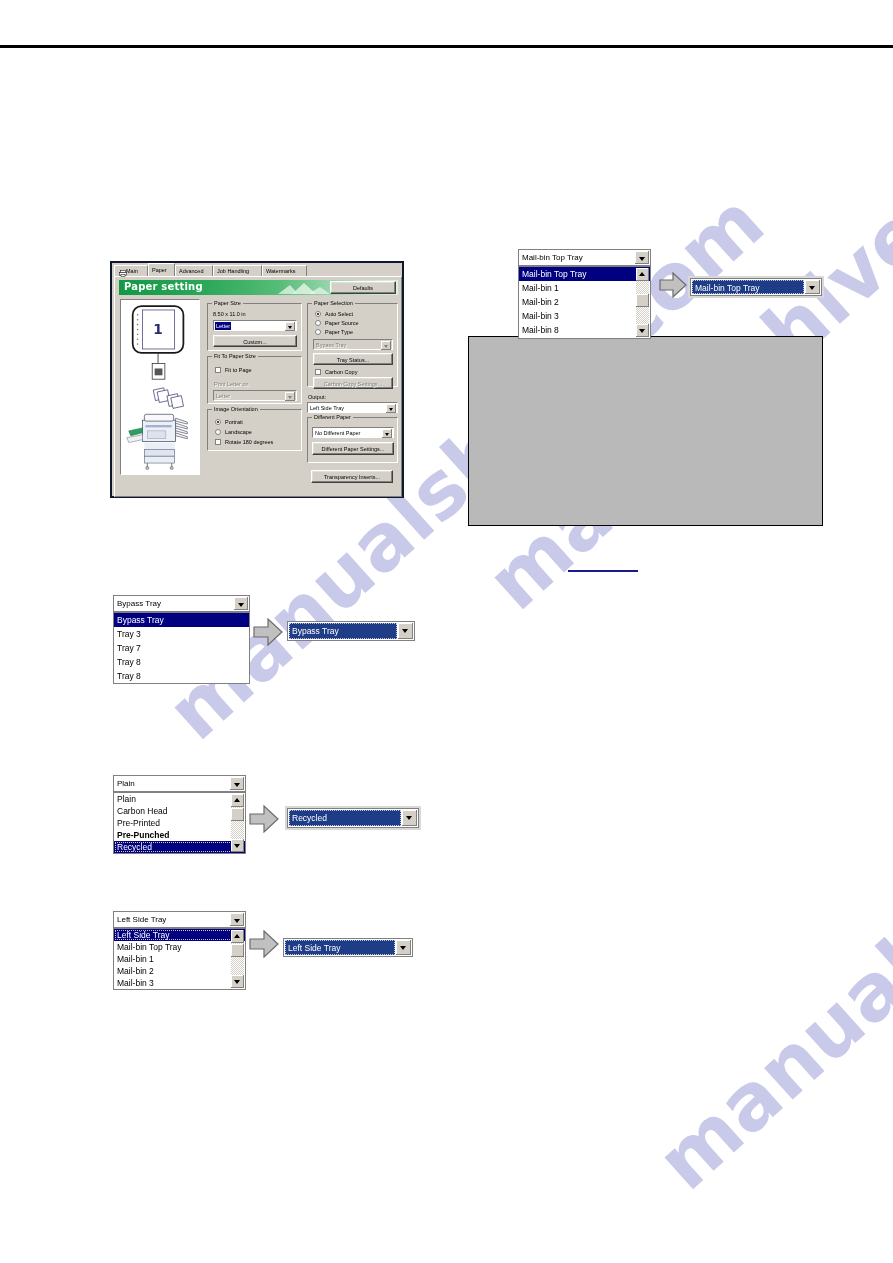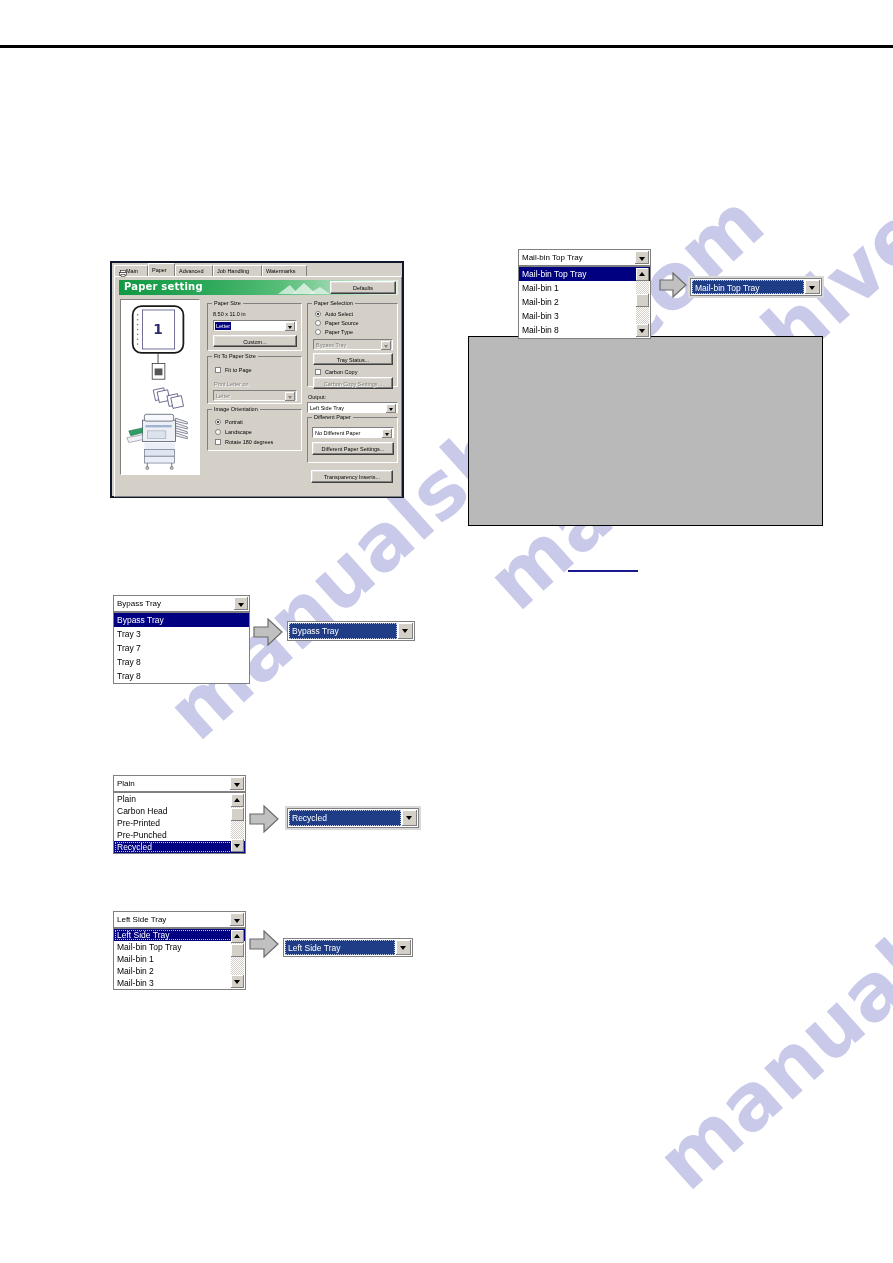--- a/index.html
+++ b/index.html
@@ -642,21 +642,21 @@
 
 <div class="ex">
   <div class="ex-combo" style="left:113px;top:775px;width:133px;height:17px;">
     <span class="v">Plain</span>
     <span class="btn-arrow"></span>
   </div>
   <div class="ex-list" style="left:113px;top:792px;width:133px;height:62px;">
     <div class="opt" style="height:12px;line-height:12px;">Plain</div>
     <div class="opt" style="height:12px;line-height:12px;">Carbon Head</div>
     <div class="opt" style="height:12px;line-height:12px;">Pre-Printed</div>
-    <div class="opt" style="height:12px;line-height:12px;">Pre-Punched</div>
+    <div class="opt" style="height:12px;line-height:12px;font-weight:bold;">Pre-Punched</div>
     <div class="opt hl focus" style="height:12px;line-height:12px;">Recycled</div>
     <div class="sbar">
       <div class="sbtn up"></div>
       <div class="sthumb" style="top:14px;"></div>
       <div class="sbtn down"></div>
     </div>
   </div>
   <svg class="fatarrow" style="left:249px;top:805px;" width="30" height="28" viewBox="0 0 30 28">
     <path d="M1 9 H15 V1 L29 14 L15 27 V19 H1 Z" fill="#c0c0c0" stroke="#6b6b6b" stroke-width="1.2"></path>
   </svg>

